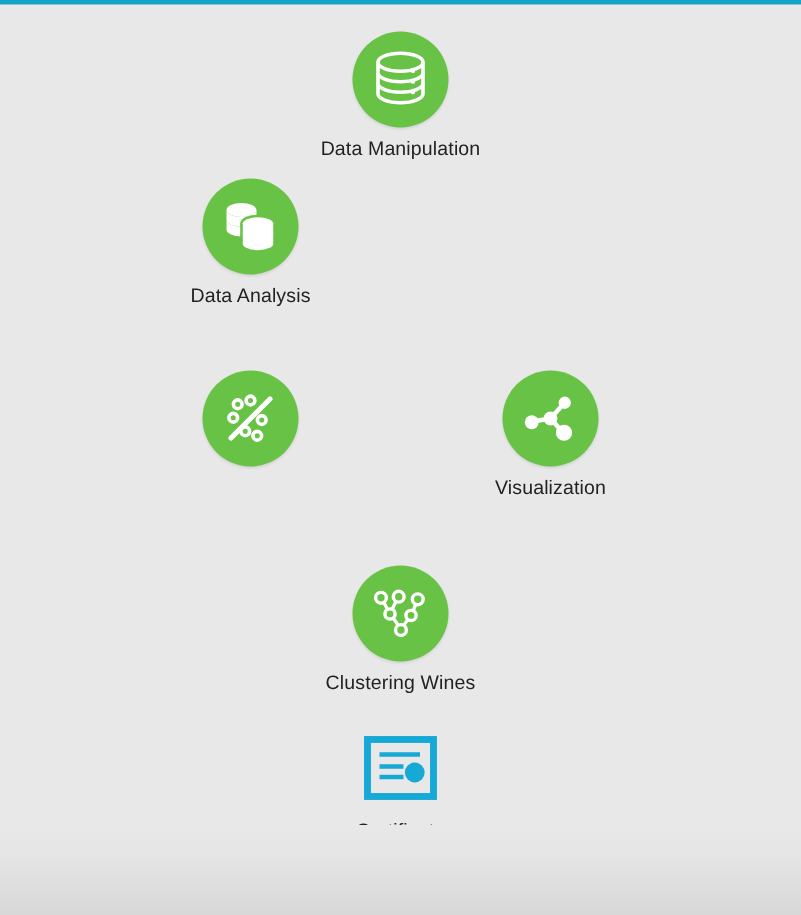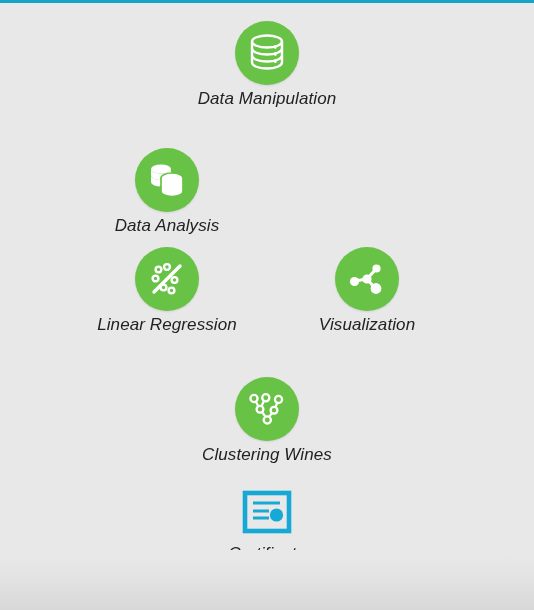--- a/index.html
+++ b/index.html
@@ -38,26 +38,25 @@
     display:flex;align-items:center;justify-content:center;
     box-shadow:0 1px 2px rgba(0,0,0,.10);
   }
   .disc svg{display:block;}
   .plain{
     width:58px;height:58px;margin:0 auto;
     display:flex;align-items:center;justify-content:center;
   }
   .label{
     margin-top:7px;
-    font-size:17px;
+    font-size:13px;
     color:#222222;
     line-height:13px;
     letter-spacing:.1px;
     white-space:nowrap;
-    font-style:italic;
   }
   .label.tight{margin-top:4px;}
 </style>
 </head>
 <body>
 
 <div id="app">
   <div id="canvas">
 
     <div class="node" style="left:267px;top:18px;">
@@ -74,21 +73,21 @@
               <rect x="26" y="12.5" width="2.6" height="3.2" rx="1"></rect>
               <rect x="26" y="19.6" width="2.6" height="3.2" rx="1"></rect>
               <rect x="26" y="26.7" width="2.6" height="3.2" rx="1"></rect>
             </g>
           </svg>
         </span>
       </div>
       <div class="label">Data Manipulation</div>
     </div>
 
-    <div class="node" style="left:167px;top:145px;">
+    <div class="node" style="left:167px;top:116px;">
       <div class="disc">
         <span>
           <svg width="40" height="38" viewBox="0 0 40 38">
             <g fill="#ffffff">
               <ellipse cx="14" cy="8" rx="10" ry="4.6"></ellipse>
               <path d="M4 8 v6.5 a10 4.6 0 0 0 20 0 V8 a10 4.6 0 0 1 -20 0 z"></path>
               <path d="M4 14.5 v6.5 a10 4.6 0 0 0 20 0 v-6.5 a10 4.6 0 0 1 -20 0 z"></path>
             </g>
             <g fill="#ffffff" stroke="#68c245" stroke-width="1.7">
               <ellipse cx="25" cy="17" rx="11" ry="5"></ellipse>
@@ -111,21 +110,20 @@
               <circle cx="10.5" cy="9.5" r="2.9"></circle>
               <circle cx="19" cy="7" r="2.9"></circle>
               <circle cx="7.5" cy="18.5" r="2.9"></circle>
               <circle cx="15.5" cy="27.5" r="2.9"></circle>
               <circle cx="23.5" cy="30.5" r="2.9"></circle>
               <circle cx="26.5" cy="20" r="2.9"></circle>
             </g>
           </svg>
         </span>
       </div>
-      <div class="label">Linear Regression</div>
     </div>
 
     <div class="node" style="left:367px;top:244px;">
       <div class="disc">
         <span>
           <svg width="38" height="36" viewBox="0 0 38 36">
             <g stroke="#ffffff" stroke-width="3" stroke-linecap="round">
               <line x1="19" y1="18" x2="28" y2="8"></line>
               <line x1="19" y1="18" x2="7" y2="20"></line>
               <line x1="19" y1="18" x2="27" y2="27"></line>

